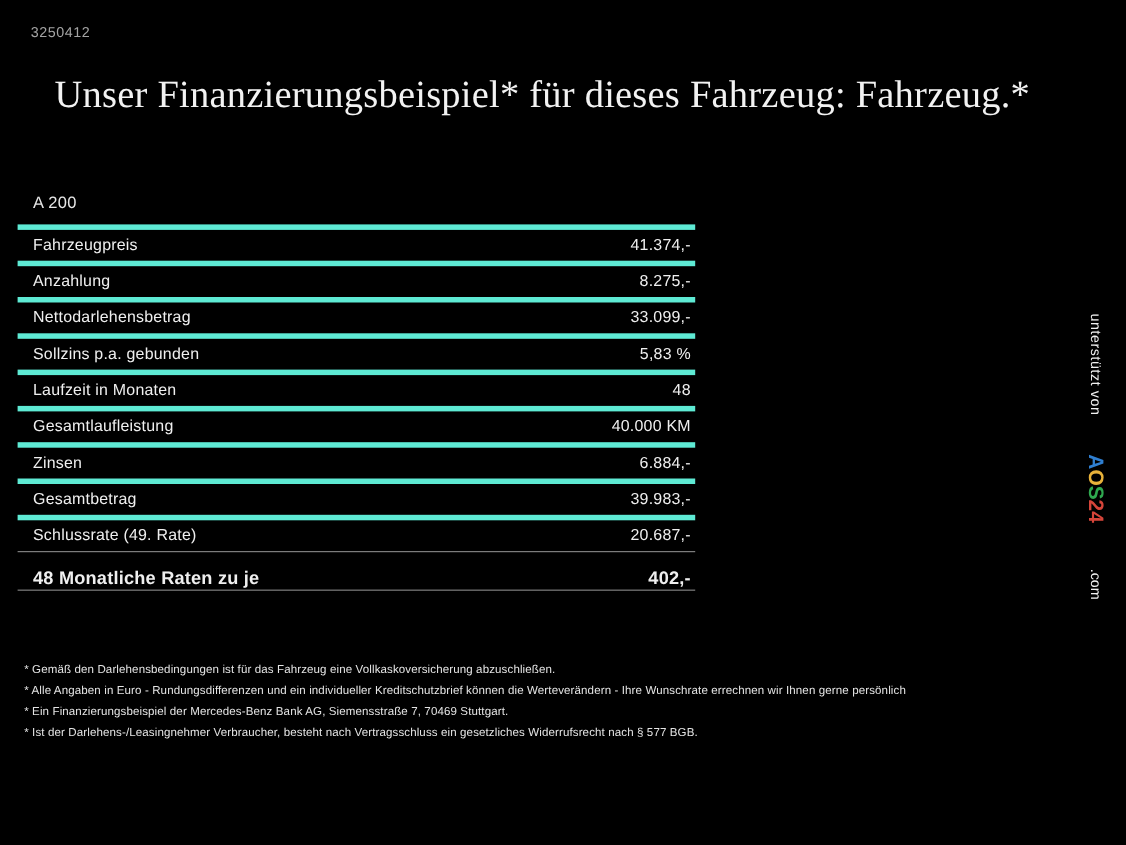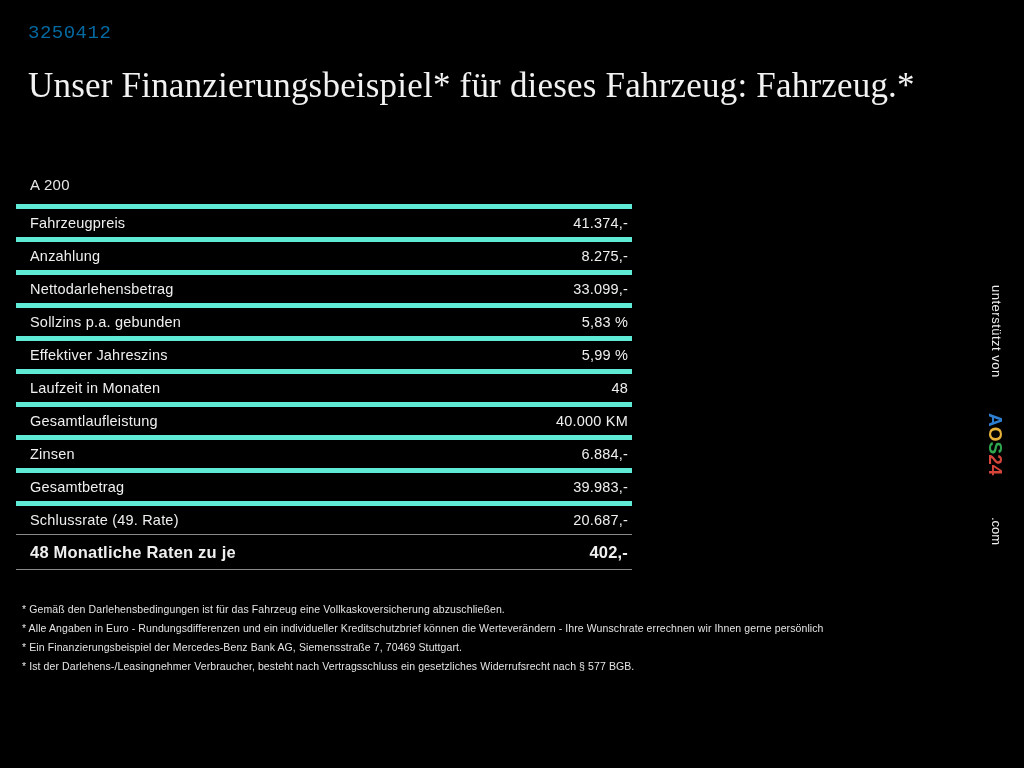--- a/index.html
+++ b/index.html
@@ -18,36 +18,36 @@
   .page {
     position: relative;
     width: 1024px;
     height: 768px;
     background: #000000;
   }
   .doc-id {
     position: absolute;
     left: 28px;
     top: 22px;
-    font-size: 19px;
+    font-size: 13px;
     letter-spacing: 0.5px;
-    color: #0369a1;
-    font-family: Liberation Mono, monospace;
+    color: #a3a3a3;
   }
   .headline {
     position: absolute;
     left: 28px;
     top: 62px;
     width: 930px;
     font-family: "Liberation Serif", serif;
     font-size: 35px;
     line-height: 48px;
     font-weight: 400;
     color: #f2f2f2;
     letter-spacing: 0.2px;
+    text-align: center;
   }
   .model {
     position: absolute;
     left: 30px;
     top: 176px;
     font-size: 15px;
     color: #e6e6e6;
     letter-spacing: 0.3px;
     text-align: center;
   }
@@ -74,20 +74,21 @@
   .row .value {
     font-size: 14.5px;
     color: #efefef;
     letter-spacing: 0.2px;
     text-align: right;
   }
   .row.total {
     border-top: 1px solid #8a8a8a;
     border-bottom: 1px solid #8a8a8a;
     height: 36px;
+    align-items: flex-end;
   }
   .row.total .label,
   .row.total .value {
     font-weight: bold;
     font-size: 16.5px;
   }
   .footnotes {
     position: absolute;
     left: 22px;
     top: 600px;
@@ -181,24 +182,20 @@
     </div>
     <div class="row">
       <span class="label">Nettodarlehensbetrag</span>
       <span class="value">33.099,-</span>
     </div>
     <div class="row">
       <span class="label">Sollzins p.a. gebunden</span>
       <span class="value">5,83 %</span>
     </div>
     <div class="row">
-      <span class="label">Effektiver Jahreszins</span>
-      <span class="value">5,99 %</span>
-    </div>
-    <div class="row">
       <span class="label">Laufzeit in Monaten</span>
       <span class="value">48</span>
     </div>
     <div class="row">
       <span class="label">Gesamtlaufleistung</span>
       <span class="value">40.000 KM</span>
     </div>
     <div class="row">
       <span class="label">Zinsen</span>
       <span class="value">6.884,-</span>

